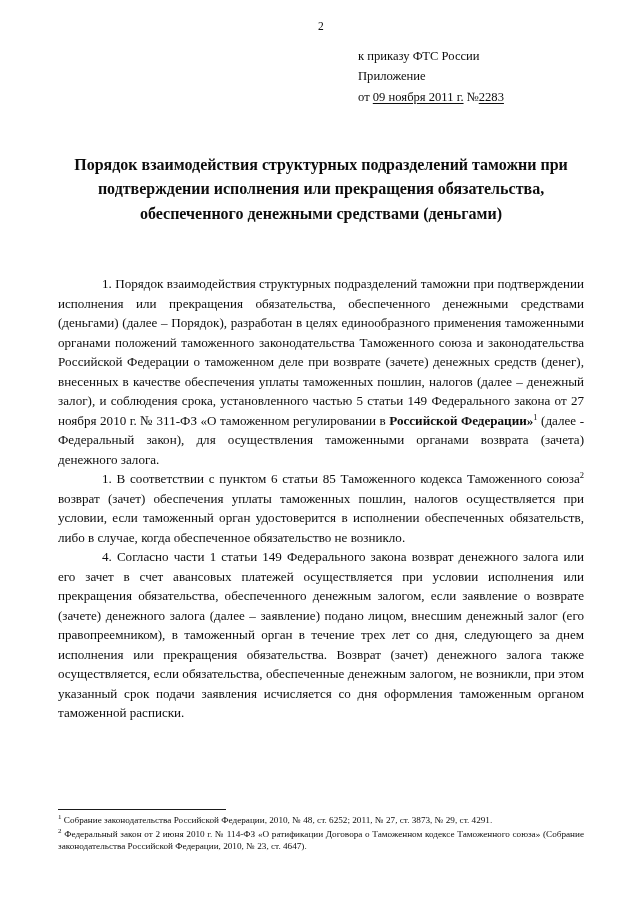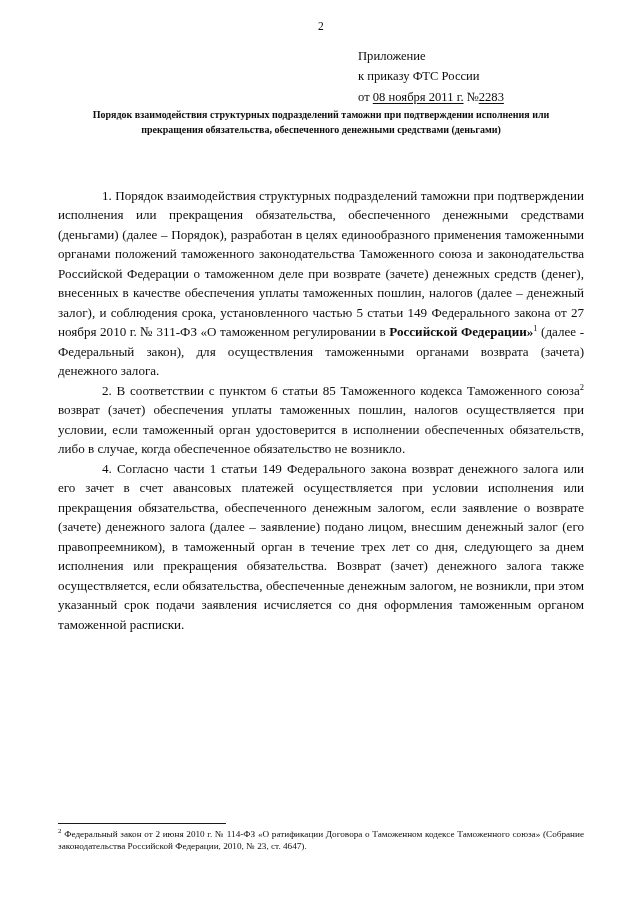--- a/index.html
+++ b/index.html
@@ -42,23 +42,24 @@
     text-underline-offset: 2px;
   }
   .appendix-date .num {
     text-decoration: underline;
     text-decoration-thickness: 0.6px;
     text-underline-offset: 2px;
     padding-right: 10px;
     text-align: right;
   }
   .title {
+    margin-top: 46px;
     text-align: center;
     font-weight: bold;
-    font-size: 10px;
+    font-size: 16px;
     line-height: 1.52;
     padding: 0 8px;
   }
   .body-text {
     margin-top: 48px;
     font-size: 13.1px;
     line-height: 1.49;
     text-align: justify;
     text-justify: inter-word;
     font-family: Liberation Serif, serif;
@@ -100,31 +101,32 @@
   }
 </style>
 </head>
 <body>
 
 <div class="page">
 
   <div class="page-number">2</div>
 
   <div class="appendix-block">
+    <div>к приказу ФТС России</div>
     <div>Приложение</div>
-    <div>к приказу ФТС России</div>
-    <div class="appendix-date"><span>от</span> <span class="underline">08 ноября 2011 г.</span> <span>№</span><span class="num">2283</span></div>
+    <div class="appendix-date"><span>от</span> <span class="underline">09 ноября 2011 г.</span> <span>№</span><span class="num">2283</span></div>
   </div>
 
   <div class="title">Порядок взаимодействия структурных подразделений таможни при подтверждении исполнения или прекращения обязательства, обеспеченного денежными средствами (деньгами)</div>
 
   <div class="body-text">
     <p><span>1. Порядок взаимодействия структурных подразделений таможни при подтверждении исполнения или прекращения обязательства, обеспеченного денежными средствами (деньгами) (далее – Порядок), разработан в целях единообразного применения таможенными органами положений таможенного законодательства Таможенного союза и законодательства Российской Федерации о таможенном деле при возврате (зачете) денежных средств (денег), внесенных в качестве обеспечения уплаты таможенных пошлин, налогов (далее – денежный залог), и соблюдения срока, установленного частью 5 статьи 149 Федерального закона от 27 ноября 2010 г. № 311-ФЗ «О таможенном регулировании в <span class="bold">Российской Федерации»</span></span><sup>1</sup><span> (далее - Федеральный закон), для осуществления таможенными органами возврата (зачета) денежного залога.</span></p>
-    <p><span>2. В соответствии с пунктом 6 статьи 85 Таможенного кодекса Таможенного союза</span><sup>2</sup><span> возврат (зачет) обеспечения уплаты таможенных пошлин, налогов осуществляется при условии, если таможенный орган удостоверится в исполнении обеспеченных обязательств, либо в случае, когда обеспеченное обязательство не возникло.</span></p>
+    <p><span>1. В соответствии с пунктом 6 статьи 85 Таможенного кодекса Таможенного союза</span><sup>2</sup><span> возврат (зачет) обеспечения уплаты таможенных пошлин, налогов осуществляется при условии, если таможенный орган удостоверится в исполнении обеспеченных обязательств, либо в случае, когда обеспеченное обязательство не возникло.</span></p>
     <p>4. Согласно части 1 статьи 149 Федерального закона возврат денежного залога или его зачет в счет авансовых платежей осуществляется при условии исполнения или прекращения обязательства, обеспеченного денежным залогом, если заявление о возврате (зачете) денежного залога (далее – заявление) подано лицом, внесшим денежный залог (его правопреемником), в таможенный орган в течение трех лет со дня, следующего за днем исполнения или прекращения обязательства. Возврат (зачет) денежного залога также осуществляется, если обязательства, обеспеченные денежным залогом, не возникли, при этом указанный срок подачи заявления исчисляется со дня оформления таможенным органом таможенной расписки.</p>
   </div>
 
   <div class="footnotes">
     <div class="footnote-rule"></div>
+    <p><sup>1</sup> <span>Собрание законодательства Российской Федерации, 2010, № 48, ст. 6252; 2011, № 27, ст. 3873, № 29, ст. 4291.</span></p>
     <p><sup>2</sup> <span>Федеральный закон от 2 июня 2010 г. № 114-ФЗ «О ратификации Договора о Таможенном кодексе Таможенного союза» (Собрание законодательства Российской Федерации, 2010, № 23, ст. 4647).</span></p>
   </div>
 
 </div>
 
 </body></html>

